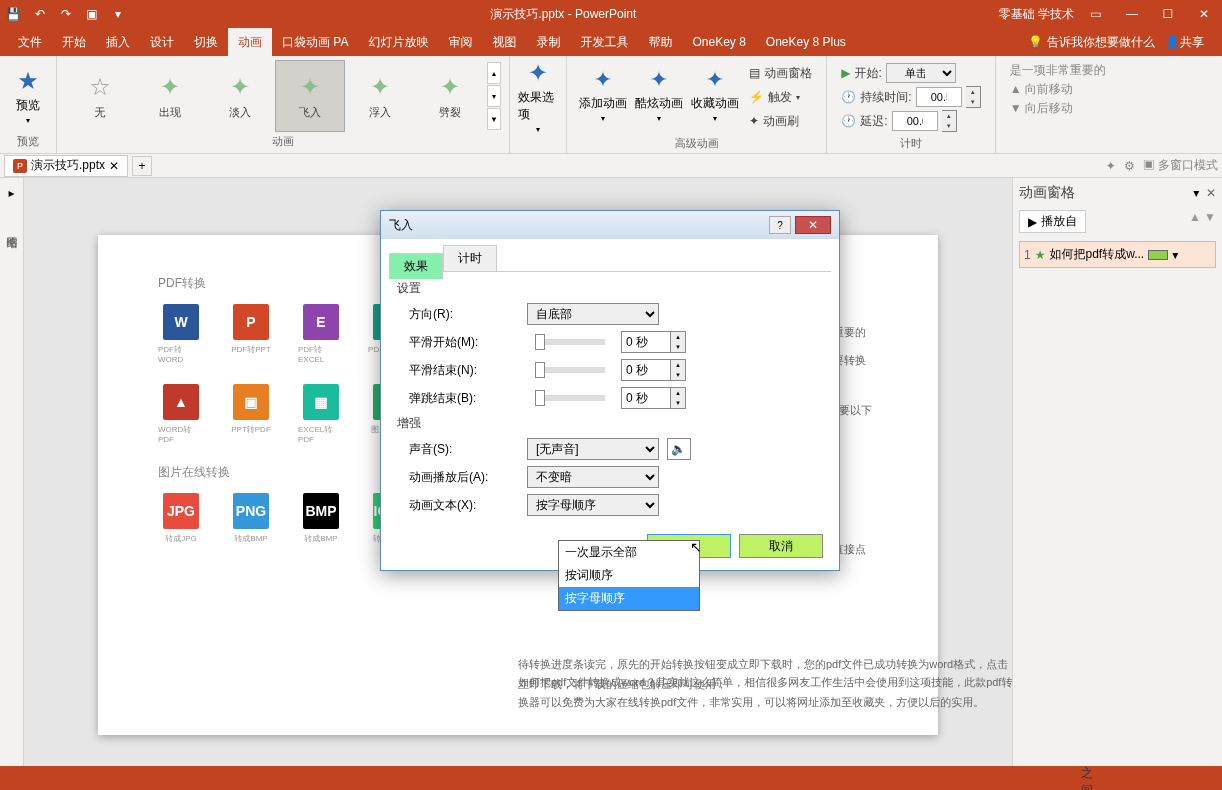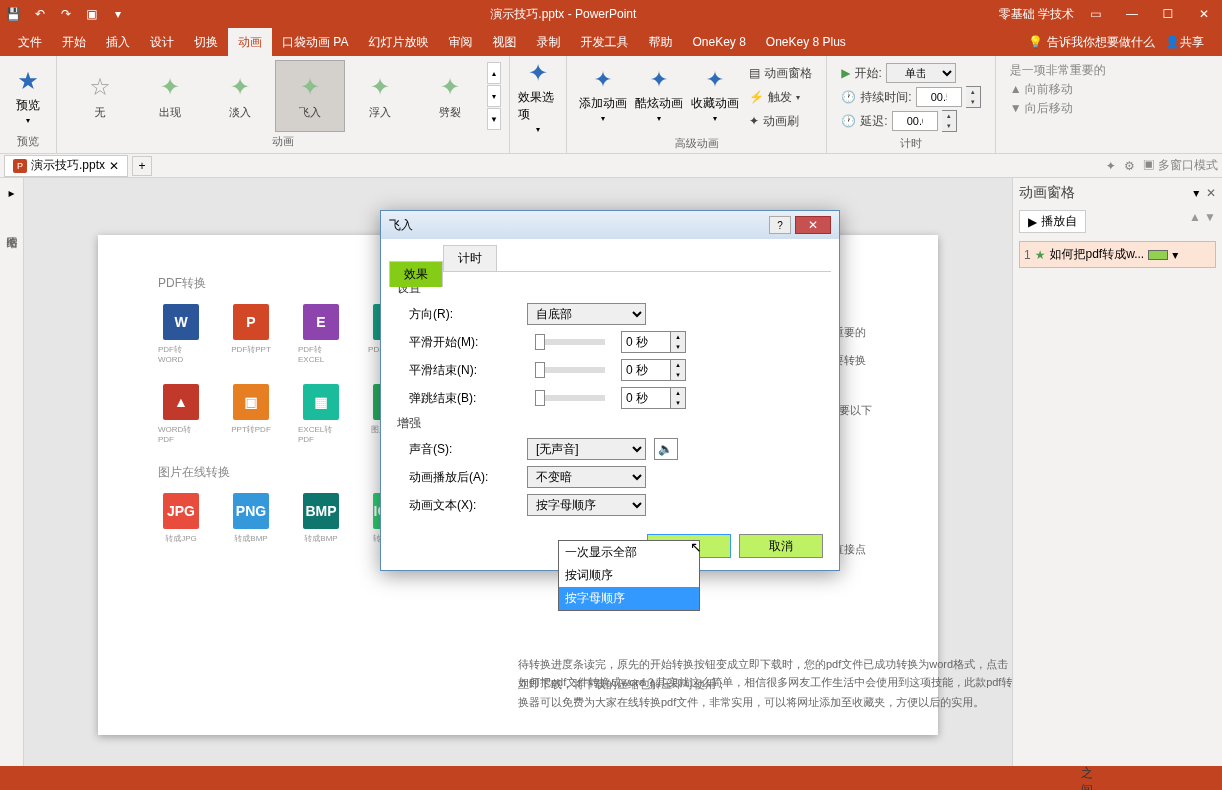--- a/index.html
+++ b/index.html
@@ -64,26 +64,26 @@
 .statusbar{height:24px;background:#c14320;position:absolute;bottom:0;left:0;right:0}
 
 .dialog{position:absolute;left:380px;top:210px;width:460px;background:#fff;border:1px solid #5b8bb8;box-shadow:0 4px 20px rgba(0,0,0,.4)}
 .dlg-title{height:28px;background:linear-gradient(#e8f0f8,#d0dff0);display:flex;align-items:center;padding:0 8px;font-size:12px}
 .dlg-title .spacer{flex:1}
 .dlg-title .help-btn{width:22px;height:18px;border:1px solid #aaa;background:#eee;display:flex;align-items:center;justify-content:center;font-size:10px;cursor:pointer;margin-right:4px}
 .dlg-title .close-btn{width:36px;height:18px;background:#c75050;color:#fff;display:flex;align-items:center;justify-content:center;cursor:pointer;border:1px solid #a03030}
 .dlg-body{padding:6px 8px 12px}
 .dlg-tabs{display:flex;border-bottom:1px solid #ccc;margin-bottom:8px}
 .dlg-tab{padding:4px 14px;border:1px solid #ccc;border-bottom:none;background:#f0f0f0;cursor:pointer;font-size:12px}
-.dlg-tab.active{background:#84cc16;position:relative;top:16px}
+.dlg-tab.active{background:#86efac;position:relative;top:8px}
 .dlg-section{font-size:12px;color:#333;margin:6px 0 6px 8px}
 .dlg-row{display:flex;align-items:center;margin:6px 0 6px 20px;gap:8px}
 .dlg-row label{width:110px;font-size:12px}
 .dlg-row select,.dlg-row input{height:22px;border:1px solid #888;font-size:12px;padding:0 4px}
-.dlg-row select{width:119px}
+.dlg-row select{width:132px}
 .slider{width:70px;height:6px;background:#ddd;position:relative;margin:0 8px}
 .slider .thumb{width:10px;height:16px;background:#fff;border:1px solid #888;position:absolute;left:0;top:-5px}
 .spin-input{width:50px}
 .spin-wrap{display:flex}
 .spin-btns{display:flex;flex-direction:column;border:1px solid #888;border-left:none}
 .spin-btns div{width:14px;height:10px;font-size:7px;display:flex;align-items:center;justify-content:center;background:#eee;cursor:pointer}
 .sound-btn{width:24px;height:22px;border:1px solid #888;display:flex;align-items:center;justify-content:center;cursor:pointer}
 .dropdown-open{position:absolute;left:558px;top:540px;width:142px;background:#fff;border:1px solid #666;z-index:100}
 .dropdown-open .opt{padding:3px 6px;font-size:12px;cursor:pointer}
 .dropdown-open .opt.sel{background:#3399ff;color:#fff}
@@ -327,21 +327,21 @@
       <div class="icon-row" id="row3">
           <div class="icon-item">
             <div class="icon-box" style="background:#e74c3c">JPG</div>
             <div class="icon-lbl">转成JPG</div>
           </div>
           <div class="icon-item">
             <div class="icon-box" style="background:#3498db">PNG</div>
             <div class="icon-lbl">转成BMP</div>
           </div>
           <div class="icon-item">
-            <div class="icon-box" style="background:#0f766e">BMP</div>
+            <div class="icon-box" style="background:#000000">BMP</div>
             <div class="icon-lbl">转成BMP</div>
           </div>
           <div class="icon-item">
             <div class="icon-box" style="background:#2ecc71">ICON</div>
             <div class="icon-lbl">转成ICON</div>
           </div>
         </div>
       <div style="position:absolute;right:40px;top:80px;width:120px;text-align:left">
         <div class="para">是一项非常重要的</div>
         <div class="para">能力差，需要转换</div>

